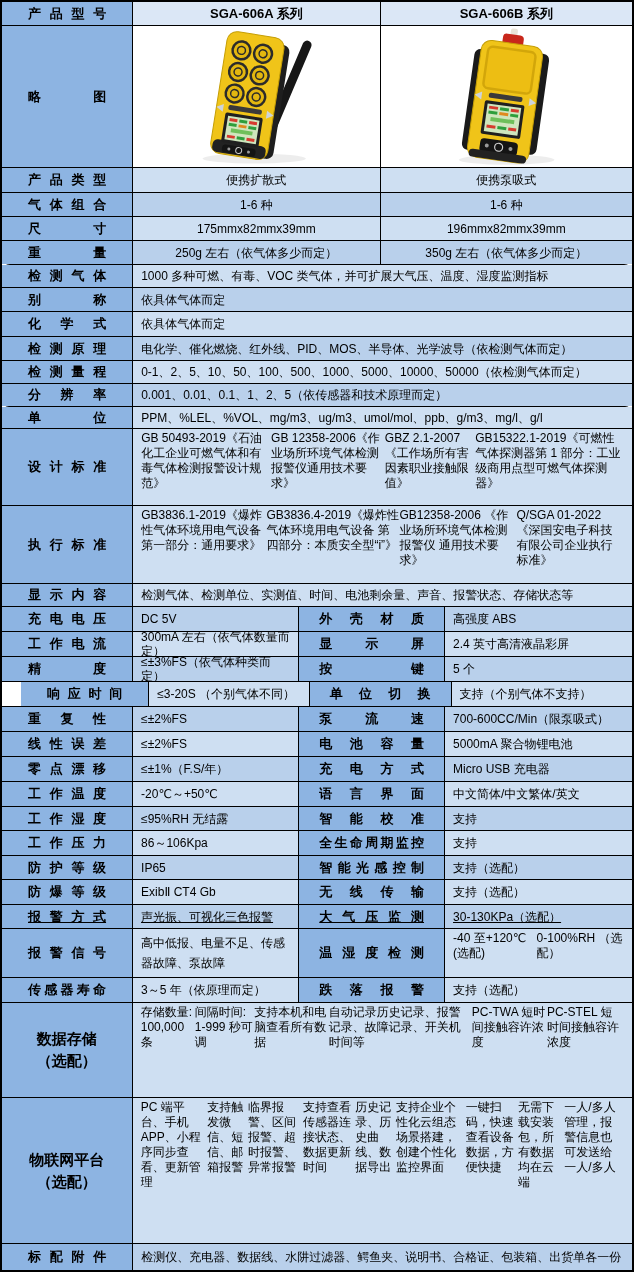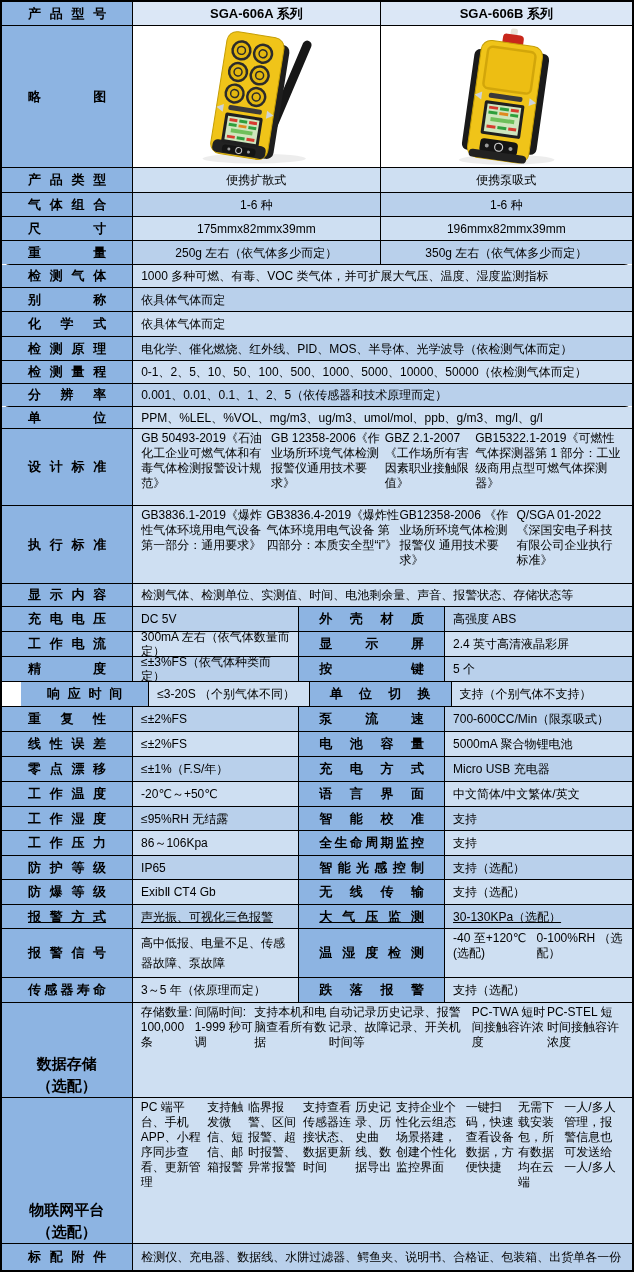--- a/index.html
+++ b/index.html
@@ -18,21 +18,21 @@
   
   .val{font-size:12px;display:flex;align-items:center;padding:0 8px;line-height:14px;}
   .c{justify-content:center;text-align:center;}
   .hdr{background:#DBE7F6;font-weight:bold;font-size:13px;}
   .rl{background:#CEDFF2;}
   .rd{background:#B9D0EB;}
   .white{background:#fff;}
   .lines{display:flex;justify-content:space-evenly;padding:2px 8px;}
   .lines div{font-size:12px;line-height:15px;}
   
-  .w-lab{width:132px;justify-content:flex-end;}
+  .w-lab{width:132px;}
   .w-a{width:250px;}
   .w-b{width:254px;}
   .w-full{width:504px;}
   .w-v1{width:168px;}
   .w-lab2{width:147px;}
   .w-v2{width:189px;}
   .imgcell{display:flex;align-items:center;justify-content:center;}
   svg{display:block;}
 </style>
 </head>

